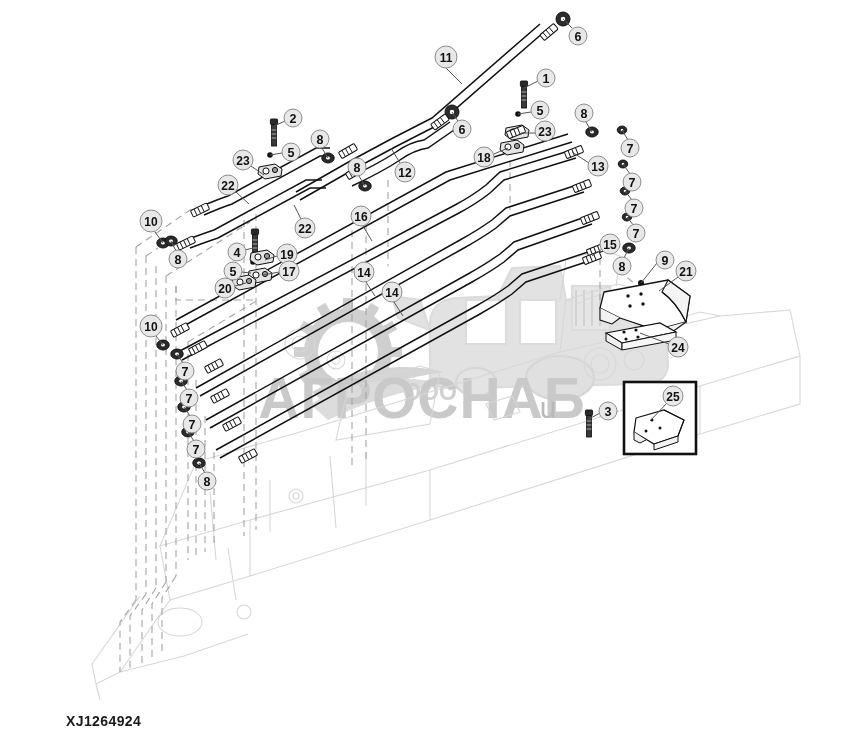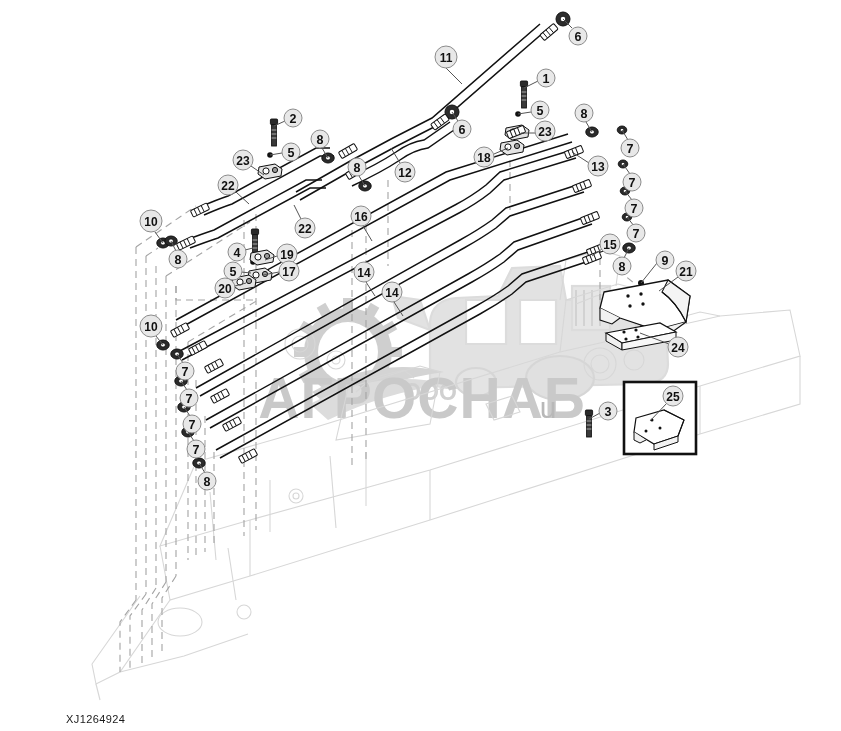--- a/index.html
+++ b/index.html
@@ -1,20 +1,20 @@
 <!DOCTYPE html>
 <html><head>
 <meta charset="utf-8">
 <style>
   html,body{margin:0;padding:0;background:#ffffff;}
   body{width:841px;height:731px;font-family:"Liberation Sans",sans-serif;overflow:hidden;}
   #stage{position:relative;width:841px;height:731px;background:#fff;}
   svg{display:block;}
   .callout-num{font-family:"Liberation Sans",sans-serif;font-weight:bold;fill:#111;text-anchor:middle;dominant-baseline:central;}
-  .partnum{position:absolute;left:66px;top:713px;font-size:11px;font-weight:normal;color:#1a1a1a;letter-spacing:.4px;}
+  .partnum{position:absolute;left:66px;top:713px;font-size:14px;font-weight:bold;color:#1a1a1a;letter-spacing:.4px;}
 </style>
 </head>
 <body>
 
 <div id="stage">
 
 <svg width="841" height="731" viewBox="0 0 841 731" xmlns="http://www.w3.org/2000/svg">
 
   <defs>
     <g id="fitting">

